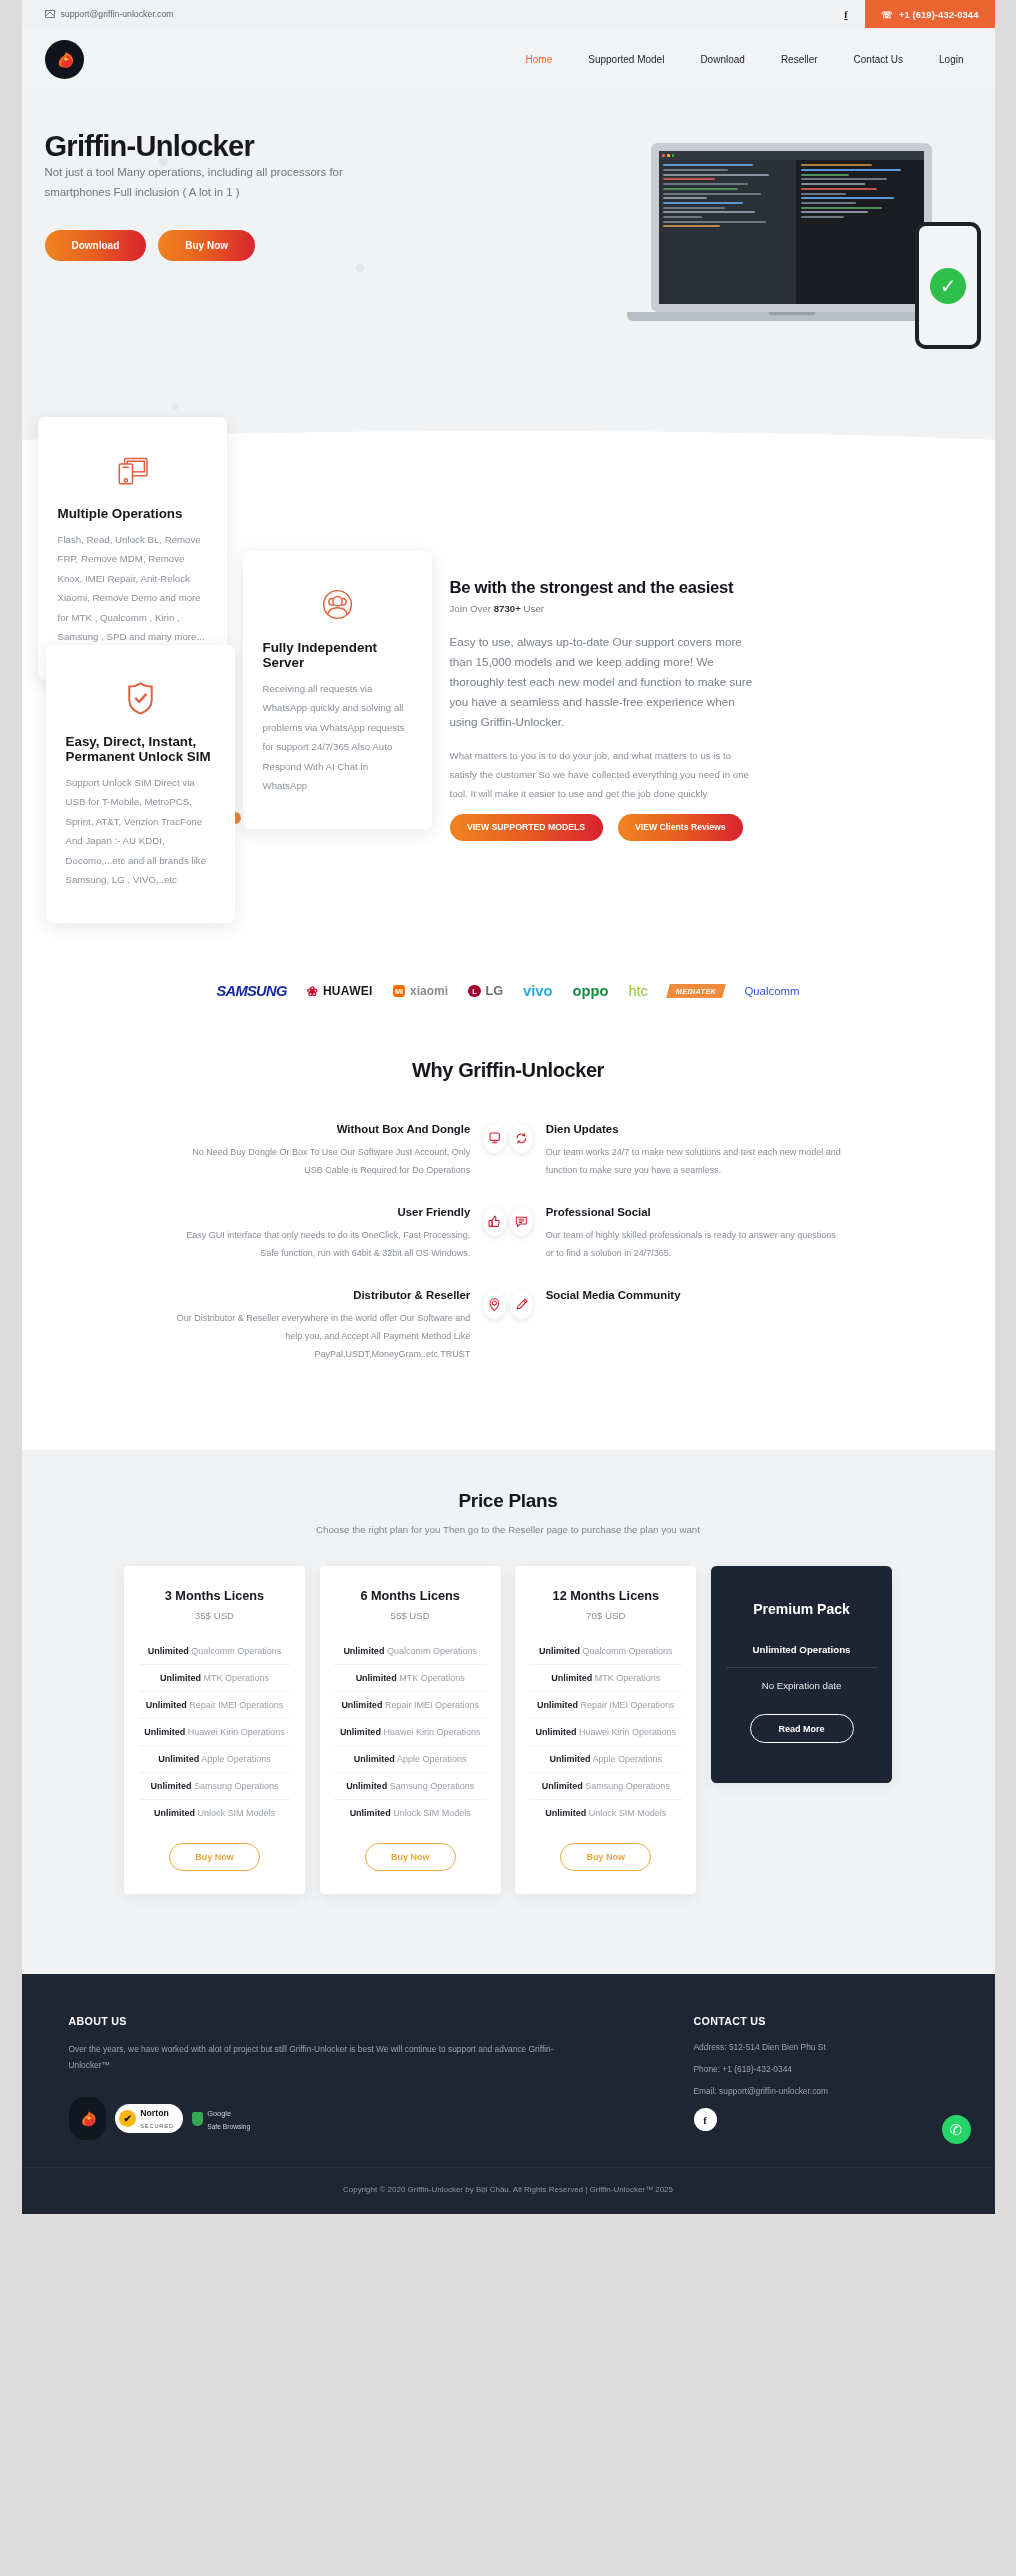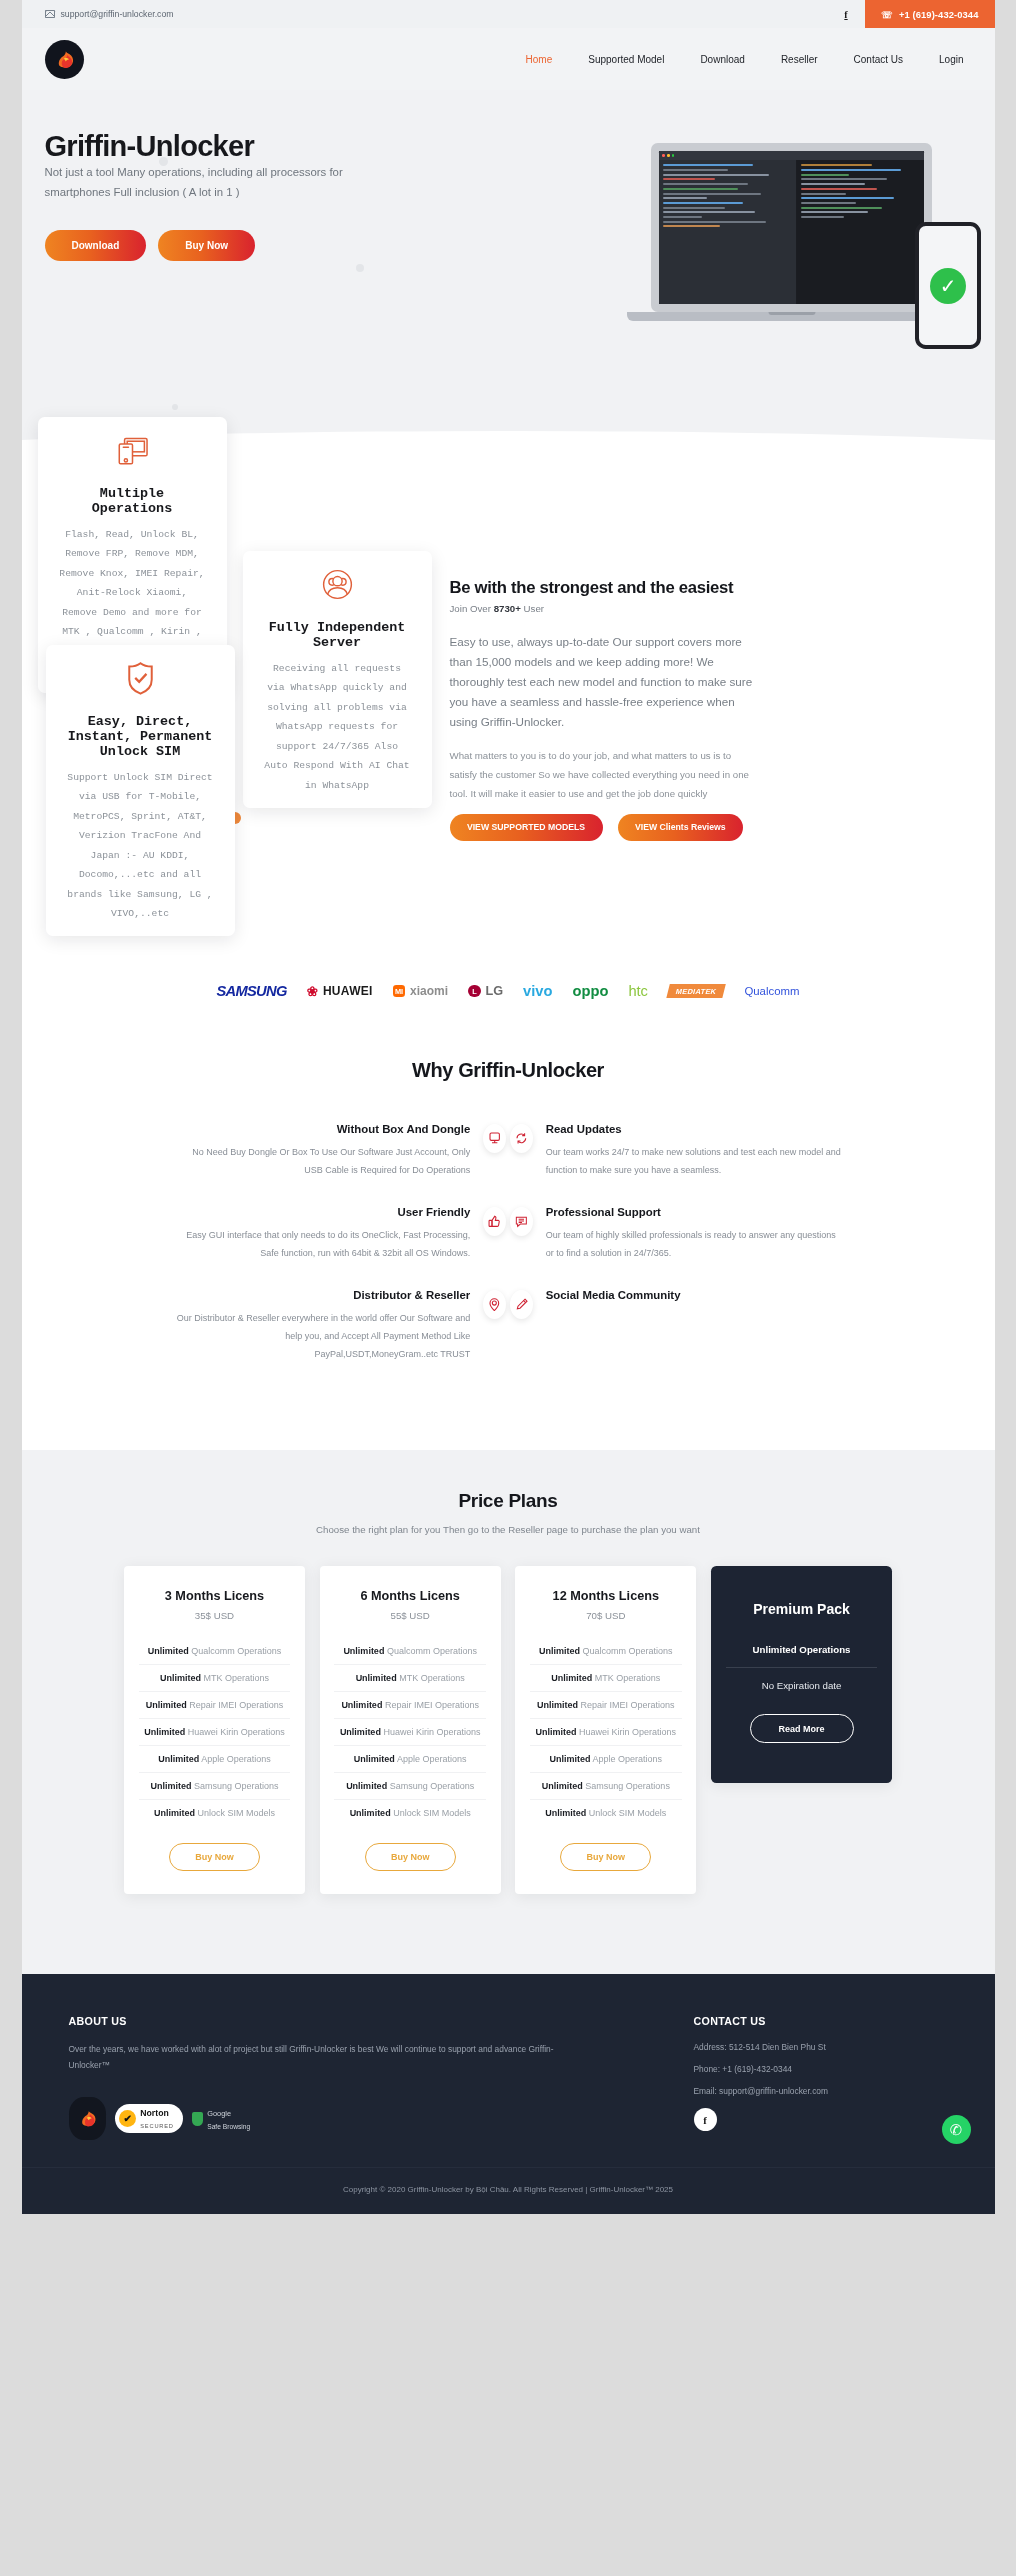--- a/index.html
+++ b/index.html
@@ -89,21 +89,21 @@
     width: 36px; height: 36px; border-radius: 50%; background: #2ec04b;
     display:flex; align-items:center; justify-content:center; color:#fff; font-size: 20px;
   }
   .hero-wave { position:absolute; left:0; right:0; bottom:0; height: 60px; background:#fff;
      border-radius: 100% 100% 0 0 / 100% 100% 0 0; transform: scaleX(1.4); }
 
   
   .features { position: relative; background:#fff; padding: 0 23px; height: 461px; }
   .fcard {
     position: absolute; background: #fff; border-radius: 6.7px;
-    box-shadow: 0 4px 17.4px rgba(18,22,30,.10); padding: 13px 20px; text-align: center; font-family: Liberation Mono, monospace;
+    box-shadow: 0 4px 17.4px rgba(18,22,30,.10); padding: 33px 20px; 
   }
   .fcard h3 { font-size: 13.4px; color: #17181c; margin-bottom: 9.4px; }
   .fcard p { font-size: 9.7px; line-height: 2.0; color: #8c9299; }
   .fcard .ico { height: 41px; margin-bottom: 14.7px; display:flex; align-items:center; justify-content:center;}
   .card-a { left: 16px; top: -74px; width: 189px; }
   .card-b { left: 221px; top: 60px; width: 189px; }
   .card-c { left: 24px; top: 154px; width: 189px; }
 
   .strong { position: absolute; left: 428px; top: 87px; width: 308px; }
   .strong h2 { font-size: 16.7px; color: #15171c; letter-spacing: -0.3px; }
@@ -401,21 +401,21 @@
         <div class="wico">
             <span class="ring">
           <svg width="12.7" height="12.7" viewBox="0 0 19 19" fill="none" stroke="#cf2233" stroke-width="1.6">
             <path d="M16 9.5a6.5 6.5 0 0 1-11.4 4.3"></path>
                 <path d="M3 9.5A6.5 6.5 0 0 1 14.4 5.2"></path>
             <path d="M14.4 1.8v3.6h-3.6M4.6 17.2v-3.6h3.6"></path>
           </svg>
             </span>
           </div>
         <div class="wtxt">
-          <h4>Read Updates</h4>
+          <h4>Dien Updates</h4>
           <p>Our team works 24/7 to make new solutions and test each new model and function to make sure you have a seamless.</p>
         </div>
       </div>
     </div>
 
     <div class="why-row">
       <div class="why-cell left">
         <div class="wtxt">
           <h4>User Friendly</h4>
           <p>Easy GUI interface that only needs to do its OneClick, Fast Processing, Safe function, run with 64bit &amp; 32bit all OS Windows.</p>
@@ -432,21 +432,21 @@
       <div class="why-cell right">
         <div class="wico">
             <span class="ring">
           <svg width="12.7" height="12.7" viewBox="0 0 19 19" fill="none" stroke="#cf2233" stroke-width="1.5">
             <path d="M2 3.5h15v10H8l-4 3.5v-3.5H2z"></path>
                 <path d="M5.5 6.5h8M5.5 9h8M5.5 11.2h5"></path>
           </svg>
             </span>
           </div>
         <div class="wtxt">
-          <h4>Professional Support</h4>
+          <h4>Professional Social</h4>
           <p>Our team of highly skilled professionals is ready to answer any questions or to find a solution in 24/7/365.</p>
         </div>
       </div>
     </div>
 
     <div class="why-row">
       <div class="why-cell left">
         <div class="wtxt">
           <h4>Distributor &amp; Reseller</h4>
           <p>Our Distributor &amp; Reseller everywhere in the world offer Our Software and help you, and Accept All Payment Method Like PayPal,USDT,MoneyGram..etc TRUST</p>

